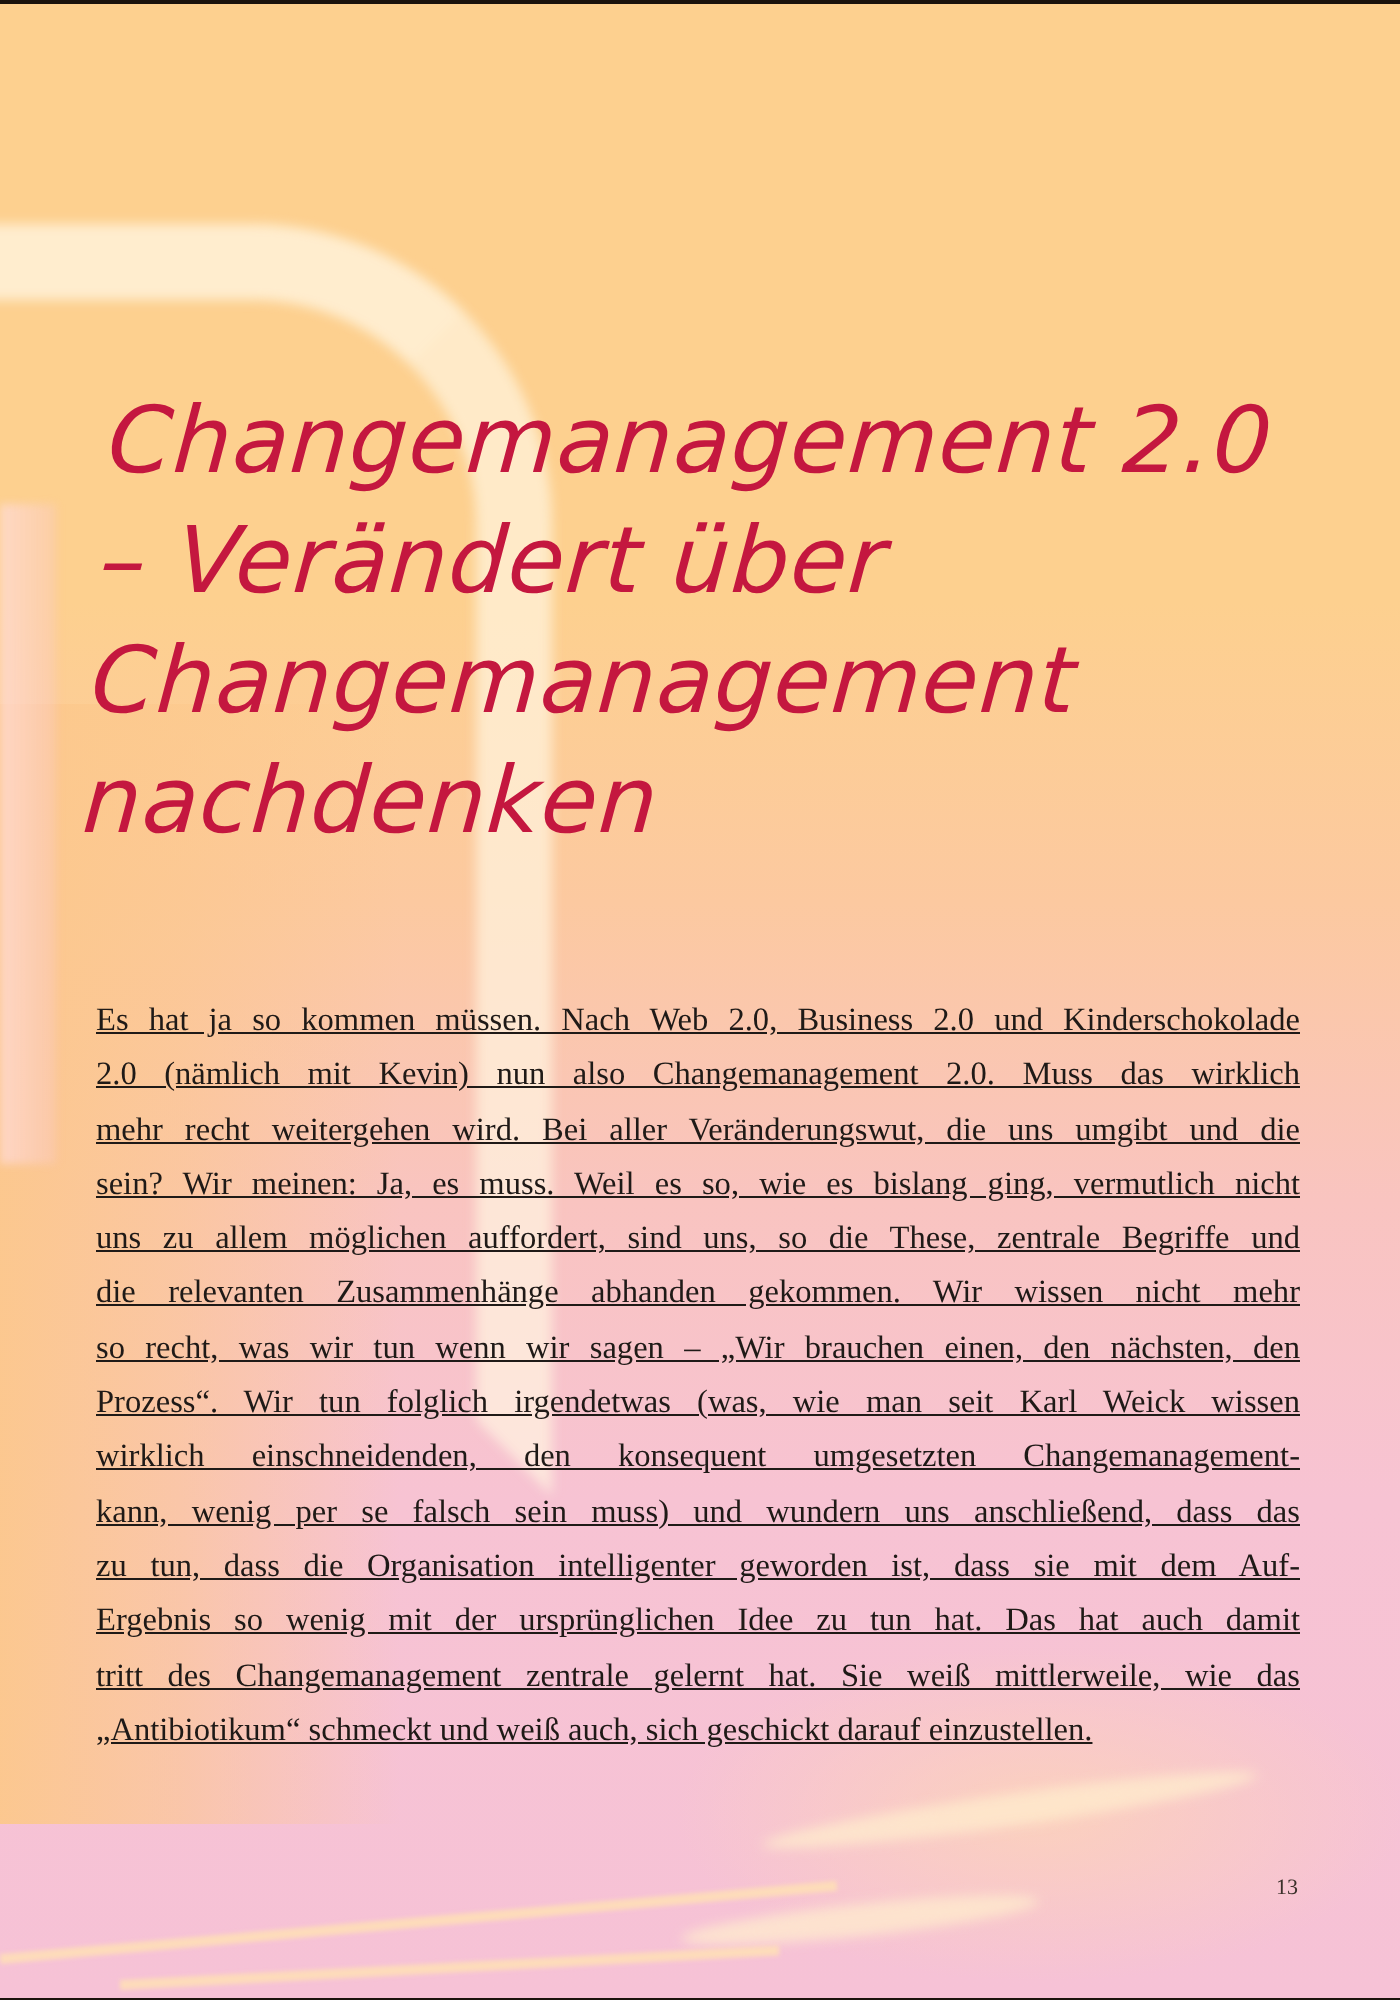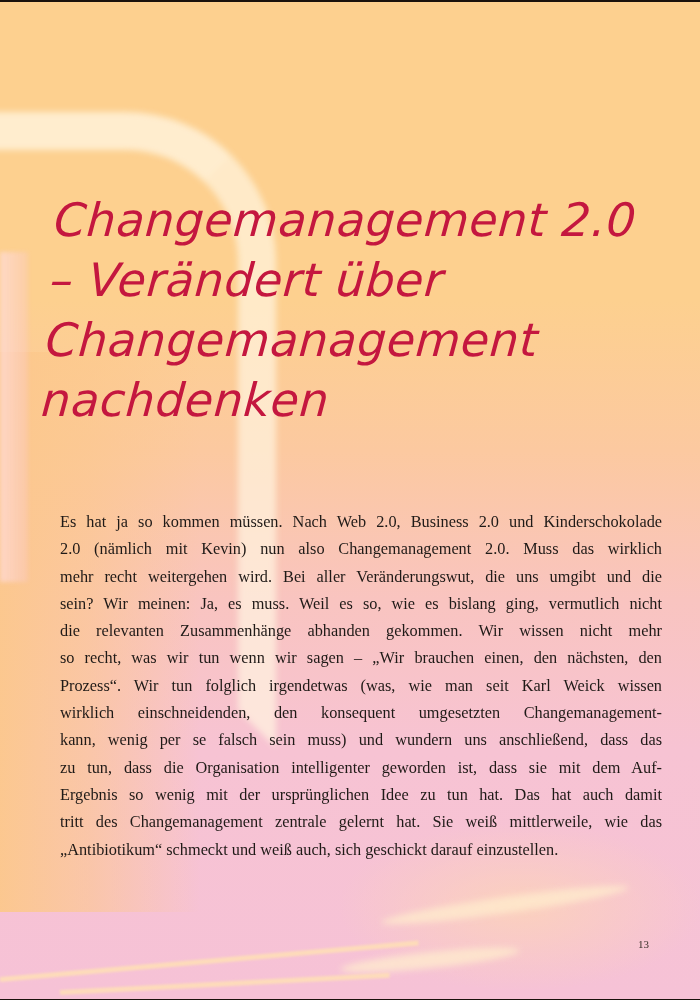--- a/index.html
+++ b/index.html
@@ -47,25 +47,26 @@
       font-style: italic; font-weight: normal;
       font-size: 46px; line-height: 60px;
       color: #c4173f;
       letter-spacing: 0.5px;
       transform: skewX(-4deg);
     }
     .title span { display: block; white-space: nowrap; }
 
     .body-text {
       position: absolute; left: 48px; top: 494px; width: 602px;
-      margin: 12px;
+      margin: 0;
       font-family: "Liberation Serif", "DejaVu Serif", serif;
       font-size: 16.3px; line-height: 27.3px;
       color: #1f1a17;
       text-align: justify;
+      text-decoration: underline;
     }
     .body-text span { display: block; white-space: nowrap; text-align-last: justify; text-align: justify; }
     .body-text span.last { text-align-last: left; }
 
     .page-number {
       position: absolute; left: 638px; top: 936px;
       font-family: "Liberation Serif", serif; font-size: 11px; color: #3a302a;
     }
   </style>
 </head>
@@ -85,20 +86,21 @@
     <span>– Verändert über</span>
     <span>Changemanagement</span>
     <span>nachdenken</span>
   </h1>
 
   <p class="body-text">
     <span>Es hat ja so kommen müssen. Nach Web 2.0, Business 2.0 und Kinderschokolade</span>
     <span>2.0 (nämlich mit Kevin) nun also Changemanagement 2.0. Muss das wirklich</span>
     <span>mehr recht weitergehen wird. Bei aller Veränderungswut, die uns umgibt und die</span>
     <span>sein? Wir meinen: Ja, es muss. Weil es so, wie es bislang ging, vermutlich nicht</span>
+    <span>uns zu allem möglichen auffordert, sind uns, so die These, zentrale Begriffe und</span>
     <span>die relevanten Zusammenhänge abhanden gekommen. Wir wissen nicht mehr</span>
     <span>so recht, was wir tun wenn wir sagen – „Wir brauchen einen, den nächsten, den</span>
     <span>Prozess“. Wir tun folglich irgendetwas (was, wie man seit Karl Weick wissen</span>
     <span>wirklich einschneidenden, den konsequent umgesetzten Changemanagement-</span>
     <span>kann, wenig per se falsch sein muss) und wundern uns anschließend, dass das</span>
     <span>zu tun, dass die Organisation intelligenter geworden ist, dass sie mit dem Auf-</span>
     <span>Ergebnis so wenig mit der ursprünglichen Idee zu tun hat. Das hat auch damit</span>
     <span>tritt des Changemanagement zentrale gelernt hat. Sie weiß mittlerweile, wie das</span>
     <span class="last">„Antibiotikum“ schmeckt und weiß auch, sich geschickt darauf einzustellen.</span>
   </p>

